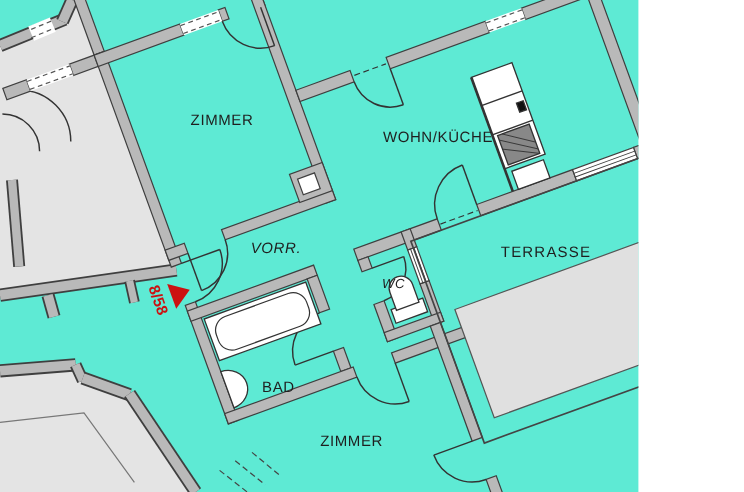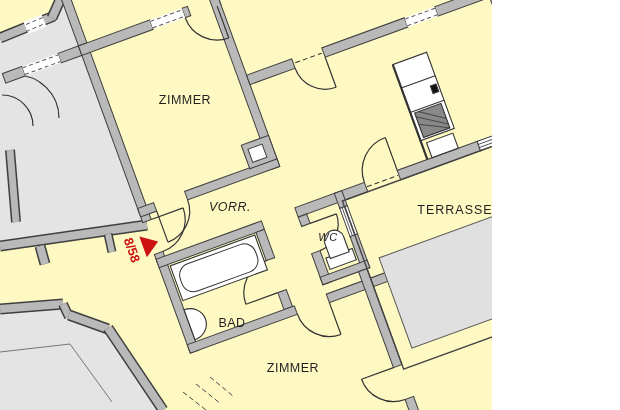--- a/index.html
+++ b/index.html
@@ -1,16 +1,16 @@
 <!DOCTYPE html>
 <html><head>
 <meta charset="utf-8">
 <style>
   html,body{margin:0;padding:0;background:#fff;}
-  #stage{position:relative;width:492px;height:410px;overflow:hidden;background:#fef9c3;
+  #stage{position:relative;width:532px;height:410px;overflow:hidden;background:#5eead4;
          font-family:"Liberation Sans", sans-serif;}
   #neighbor-layer{position:absolute;left:0;top:0;z-index:1;}
   #plan-rot{position:absolute;left:0;top:0;width:780px;height:700px;
             transform-origin:0 0;transform:rotate(-20deg) translate(-160px,-60px);z-index:2;}
   .room-label{position:absolute;z-index:5;transform:translate(-50%,-50%);
       font-size:12.5px;color:#1f1f1f;letter-spacing:0.5px;white-space:nowrap;}
   .room-label.small{font-size:11px;}
   .unit-label{position:absolute;z-index:6;transform:translate(-50%,-50%) rotate(70deg);
       font-size:13px;font-weight:bold;white-space:nowrap;}
   svg{display:block;}
@@ -198,20 +198,21 @@
           <rect x="512" y="340" width="28" height="16"></rect>
           <line x1="507" y1="255" x2="507" y2="356" stroke-width="2.2"></line>
         </g>
       </g>
 
       <polygon points="210,330 226,341 210,352" fill="#cc1111"></polygon>
     </svg>
   </div>
 
   <div class="room-label" style="left:185px;top:100px;">ZIMMER</div>
+  <div class="room-label" style="left:365px;top:114px;">WOHN/KÜCHE</div>
   <div class="room-label" style="left:230px;top:207px;font-style:italic;">VORR.</div>
   <div class="room-label small" style="left:328px;top:237px;font-style:italic;">WC</div>
   <div class="room-label" style="left:455px;top:210px;letter-spacing:1px;text-align:right;">TERRASSE</div>
   <div class="room-label" style="left:232px;top:323px;">BAD</div>
   <div class="room-label" style="left:293px;top:368px;">ZIMMER</div>
   <div class="unit-label" id="unit-label" style="left: 132px; top: 250px; color: rgb(204, 17, 17);">8/58</div>
 
 </div>
 
 </body></html>

